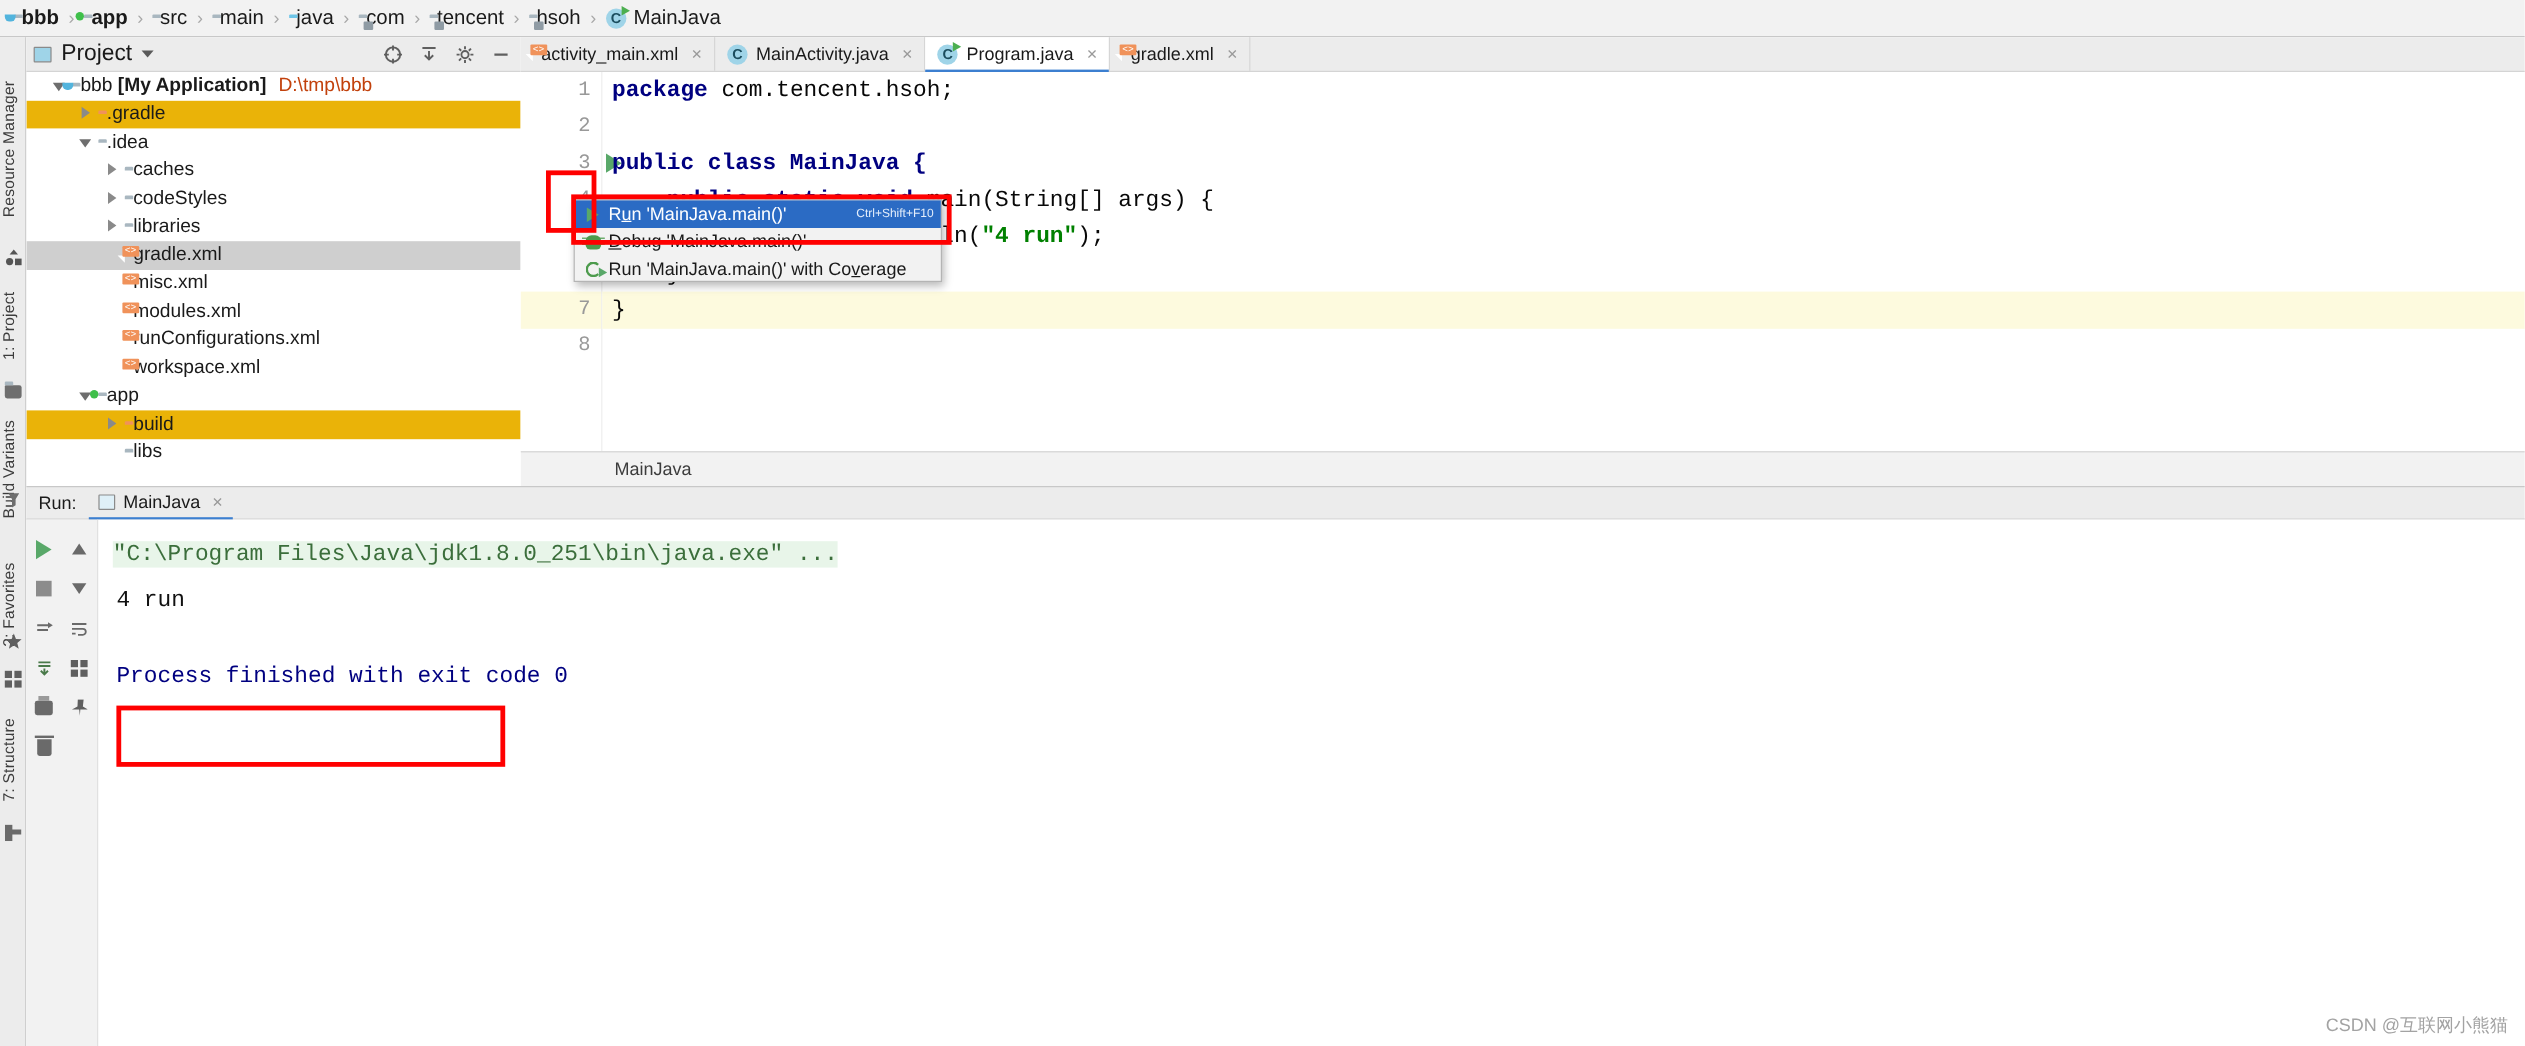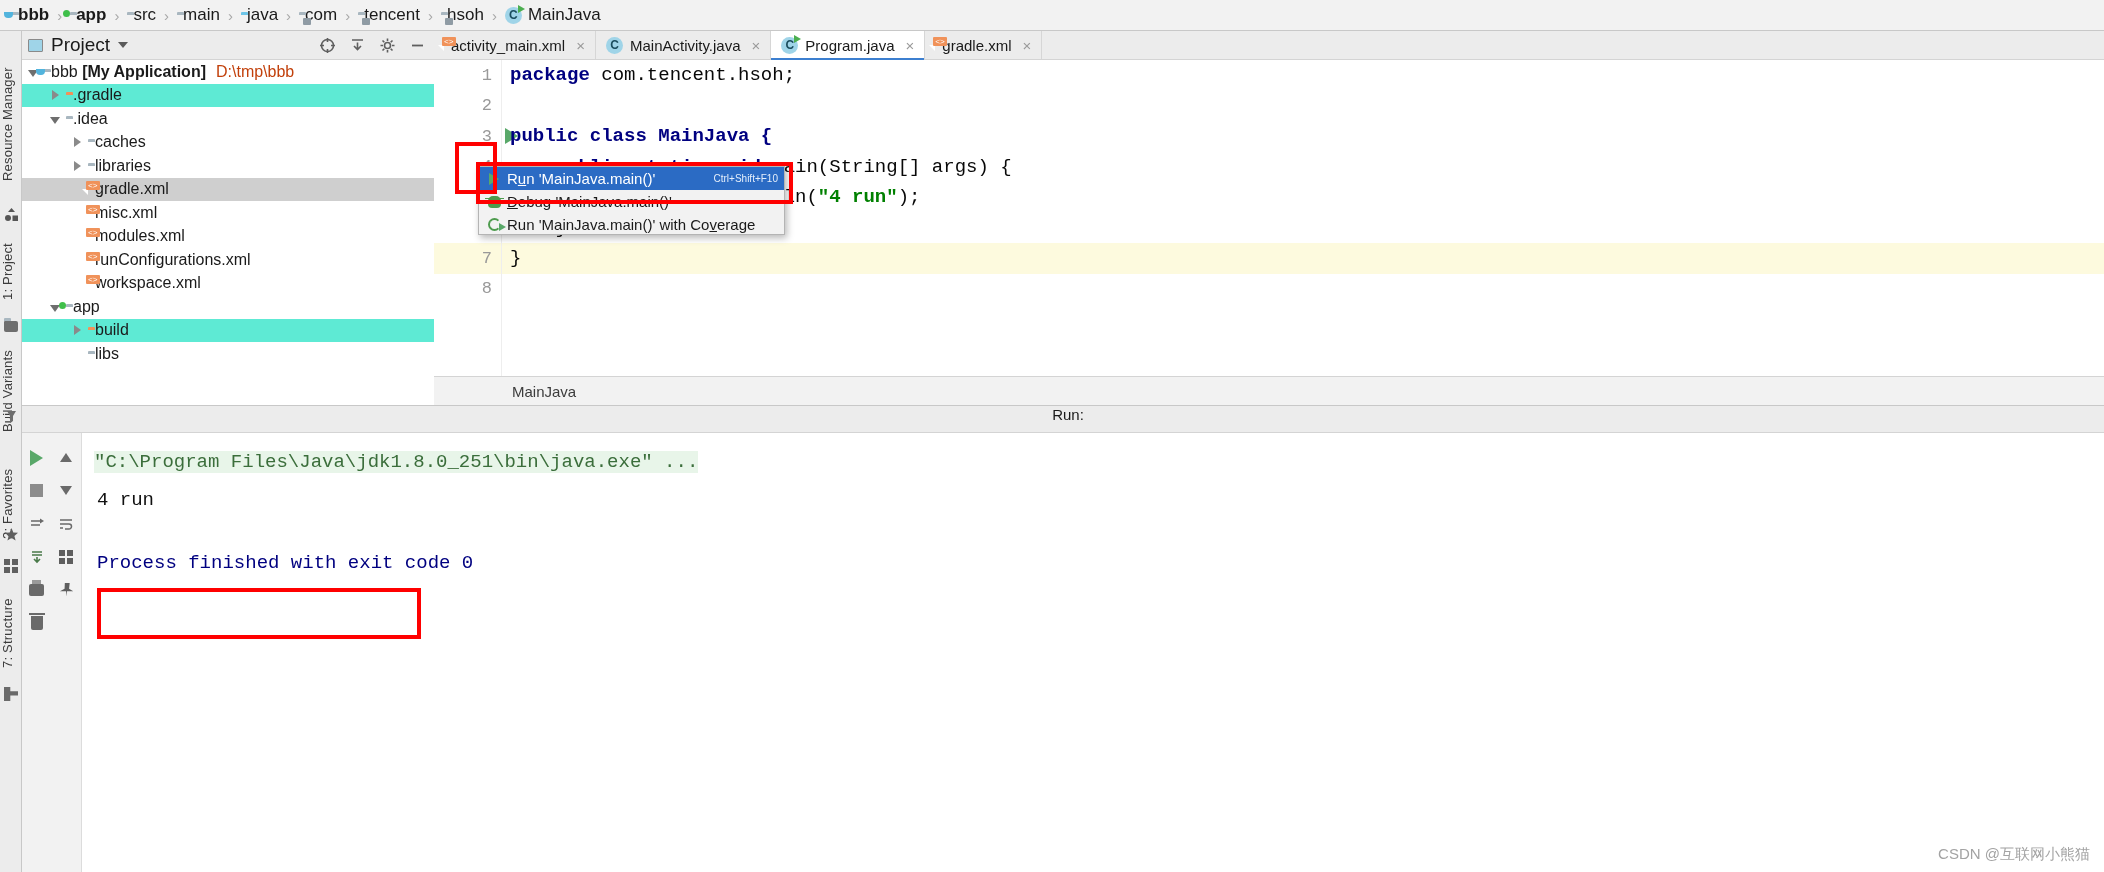--- a/index.html
+++ b/index.html
@@ -66,23 +66,23 @@
     height: 29px; background: #ececec; border-bottom: 1px solid #d4d4d4;
     display: flex; align-items: center; padding: 0 6px; gap: 8px;
   }
   .projheader .ptitle { font-size: 19px; color: #1a1a1a; }
   .proj-ico { width:15px; height:13px; border:1.5px solid #8a8a8a; background:#9fd4e8; border-radius:1px; }
   .caret-dn { width:0;height:0;border-left:5px solid transparent;border-right:5px solid transparent;border-top:6px solid #5a5a5a; }
   .hdr-spacer { flex: 1; }
   .hdr-btn { width: 22px; height: 22px; display:flex; align-items:center; justify-content:center; cursor:pointer; }
 
   .tree { position: relative; height: 345px; overflow: hidden; font-size: 16px; color: #1a1a1a; }
-  .trow { display: flex; align-items: center; height: 23.5px; padding-left: 0; white-space: nowrap; }
+  .trow { display: flex; align-items: center; height: 23.5px; padding-left: 16px; white-space: nowrap; }
   .trow.sel { background: #cfcfcf; }
-  .trow.hl  { background: #5eead4; }
+  .trow.hl  { background: #eab308; }
   .trow .tw { display:inline-block; width:22px; text-align:center; }
   .tri-r { display:inline-block; width:0;height:0;border-left:7px solid #8a8a8a;border-top:5px solid transparent;border-bottom:5px solid transparent; }
   .tri-d { display:inline-block; width:0;height:0;border-top:7px solid #6e6e6e;border-left:5px solid transparent;border-right:5px solid transparent; }
   .tlabel { margin-left: 7px; }
   .tlabel b { font-weight: bold; }
   .tpath { margin-left: 10px; color: #c2410c; }
 
   
   .editor { position: absolute; left: 434px; top: 31px; width: 1670px; height: 374px; background: #ffffff; }
   .tabbar { height: 29px; background: #ececec; border-bottom: 1px solid #d4d4d4; display: flex; align-items: stretch; }
@@ -133,21 +133,21 @@
 
   
   .redbox { position: absolute; border: 4px solid #ff0000; z-index: 50; pointer-events: none; }
   #redbox-gutter { left: 455px; top: 142px; width: 42px; height: 52px; }
   #redbox-menu   { left: 476px; top: 162px; width: 317px; height: 42px; }
   #redbox-out    { left: 97px;  top: 588px; width: 324px; height: 51px; }
 
   
   .runwin { position: absolute; left: 22px; top: 405px; width: 2082px; height: 467px; background: #ffffff; }
   .runhdr { height: 28px; background: #ececec; border-top: 1px solid #c8c8c8; border-bottom: 1px solid #d4d4d4;
-     display: flex; align-items: center; padding-left: 10px; gap: 10px; font-size: 15px; color: #1a1a1a; flex-direction: column; }
+     display: flex; align-items: center; padding-left: 10px; gap: 10px; font-size: 15px; color: #1a1a1a; }
   .runtab { display:flex; align-items:center; gap: 7px; padding: 0 8px; height: 27px; border-bottom: 2px solid #3c7fd0; cursor:pointer; }
   .runtab .ricon { width: 14px; height: 13px; border: 1.5px solid #8a8a8a; background:#dff0f8; border-radius:1px; }
   .runtab .x { color:#9a9a9a; font-size: 15px; margin-left: 3px; }
   .runbody { display: flex; height: 439px; }
   .runtools { width: 60px; background: #f2f2f2; border-right: 1px solid #dcdcdc; padding-top: 8px; }
   .runtoolrow { display:flex; }
   .runbtn { width: 30px; height: 33px; display:flex; align-items:center; justify-content:center; cursor:pointer; }
   .console { flex: 1; background: #ffffff; position: relative; padding: 12px 0 0 12px;
      font-family: "Liberation Mono", monospace; font-size: 19px; }
   .cout { height: 33px; display:flex; align-items:center; white-space: pre; }
@@ -317,20 +317,27 @@
           <span class="tw"></span>
           <span class="tw"><span class="tri-r"></span></span>
           <span class="ico"><span class="folder-ico"></span></span>
           <span class="tlabel">caches</span>
         </div>
         <div class="trow">
           <span class="tw"></span>
           <span class="tw"></span>
           <span class="tw"><span class="tri-r"></span></span>
           <span class="ico"><span class="folder-ico"></span></span>
+          <span class="tlabel">codeStyles</span>
+        </div>
+        <div class="trow">
+          <span class="tw"></span>
+          <span class="tw"></span>
+          <span class="tw"><span class="tri-r"></span></span>
+          <span class="ico"><span class="folder-ico"></span></span>
           <span class="tlabel">libraries</span>
         </div>
         <div class="trow sel">
           <span class="tw"></span>
           <span class="tw"></span>
           <span class="tw"></span>
           <span class="ico"><span class="xml-ico"><span class="tag">&lt;&gt;</span></span></span>
           <span class="tlabel">gradle.xml</span>
         </div>
         <div class="trow">

